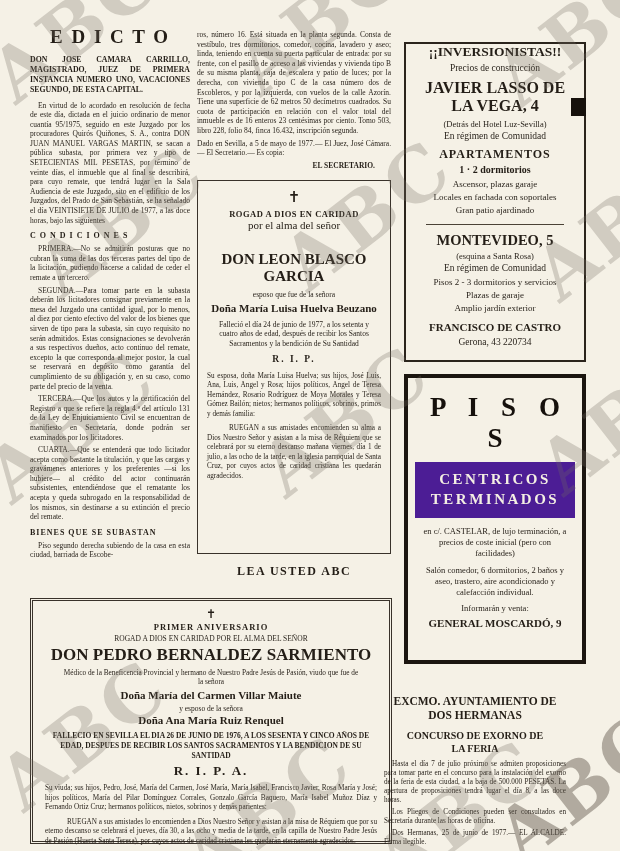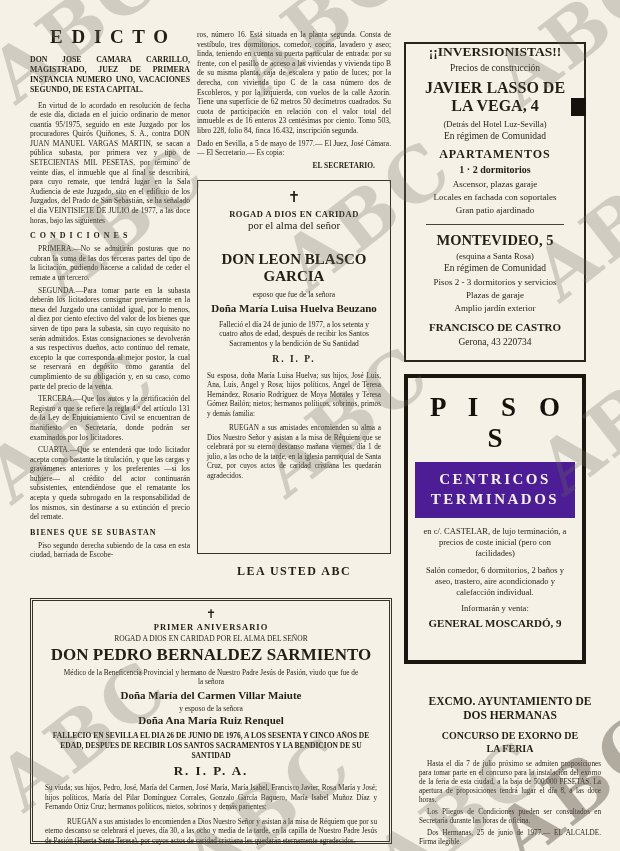--- a/index.html
+++ b/index.html
@@ -77,21 +77,21 @@
     position:absolute; left:404px; top:374px; width:182px; height:290px; z-index:2;
     border:4px solid #1c1610; padding:6px; text-align:center;
   }
   .pisos-title { font-weight:bold; font-size:27px; letter-spacing:8px; padding:8px 0 8px 8px; color:#16110c; }
   .pisos-banner { background:#4c1d95; color:#f4efe3; font-weight:bold; font-size:15px;
     letter-spacing:2.5px; line-height:1.35; padding:7px 0 8px; margin:0 1px 8px; }
   .pisos-body { font-size:8.5px; line-height:1.3; margin:0 7px 6px; }
   .pisos-details { font-size:8.5px; line-height:1.3; margin:0 7px 5px; }
   .pisos-info { font-size:8.5px; margin-bottom:4px; }
   .pisos-addr { font-weight:bold; font-size:11px; }
-  .ad3 { position:absolute; left:419px; top:694px; width:182px; z-index:2; text-align:center; }
+  .ad3 { position:absolute; left:384px; top:694px; width:182px; z-index:2; text-align:center; }
   .ayto-title { font-weight:bold; font-size:11.5px; line-height:1.25; }
   .ayto-sub { font-weight:bold; font-size:10px; line-height:1.3; margin:6px 0 5px; }
   .ayto-body { font-size:7.2px; line-height:1.25; text-align:justify; text-indent:8px; margin-bottom:3px; }
   .ayto-sig { font-size:7.2px; line-height:1.25; text-align:justify; text-indent:8px; }
 </style>
 </head>
 <body>
 
 <div id="page">
 

